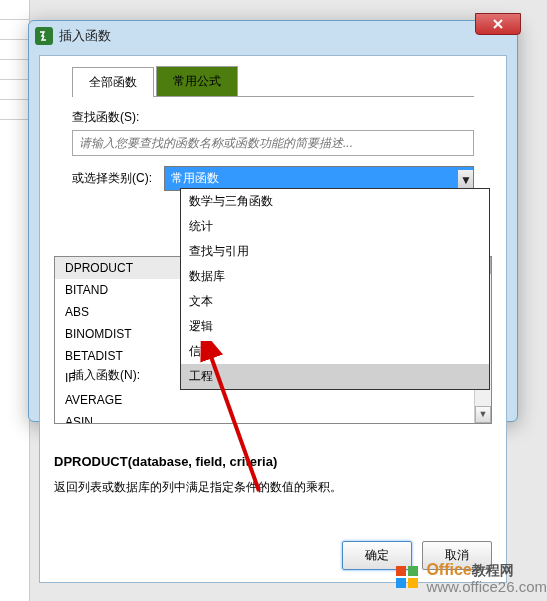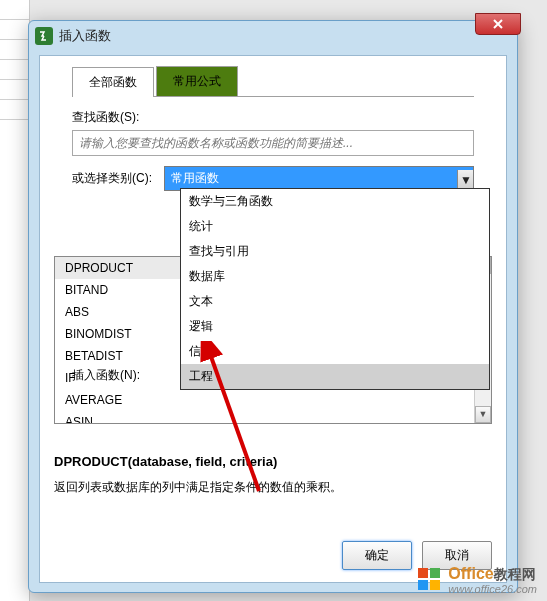--- a/index.html
+++ b/index.html
@@ -20,21 +20,21 @@
       border-right: 1px solid #ccc;
     }
     .grid-line {
       border-bottom: 1px solid #d0d0d0;
       height: 20px;
     }
     .dialog {
       position: absolute;
       left: 28px; top: 20px;
       width: 490px;
-      height: 573px;
+      height: 402px;
       background: #c7dff0;
       border: 1px solid #6a9fc8;
       border-radius: 6px;
       box-shadow: 0 4px 20px rgba(0,0,0,0.3);
     }
     .titlebar {
       height: 30px;
       display: flex;
       align-items: center;
       padding: 0 6px;
@@ -210,36 +210,36 @@
       border-radius: 2px;
     }
     .btn.primary { border: 1px solid #4a8ac8; box-shadow: 0 0 3px #6aaaff; }
     .arrow-overlay {
       position: absolute;
       pointer-events: none;
       z-index: 20;
     }
     .watermark {
       position: absolute;
-      right: 10px; bottom: 6px;
+      right: 0; bottom: 6px;
       display: flex;
       align-items: center;
       gap: 4px;
     }
     .wm-logo {
       width: 28px; height: 28px;
     }
     .wm-text {
       display: flex; flex-direction: column;
       font-size: 12px;
       line-height: 1.1;
     }
     .wm-text .t1 { color: #d98b2b; font-weight: bold; font-size: 16px; }
     .wm-text .t1 .cn { color: #555; font-size: 14px; }
-    .wm-text .t2 { color: #888; font-size: 11px; font-style: italic; }
+    .wm-text .t2 { color: #888; font-size: 15px; }
   </style>
 </head>
 <body>
 
 <div class="grid-bg">
   <div class="grid-line"></div>
     <div class="grid-line"></div>
     <div class="grid-line"></div>
   <div class="grid-line"></div>
     <div class="grid-line"></div>

